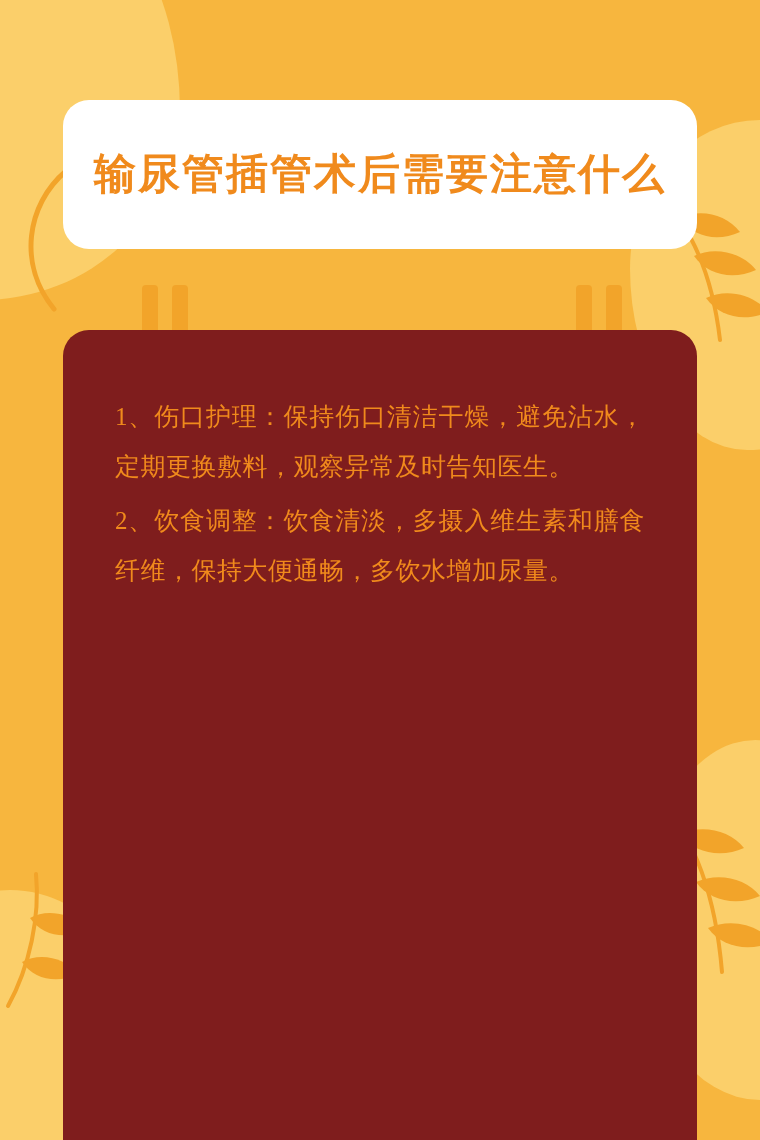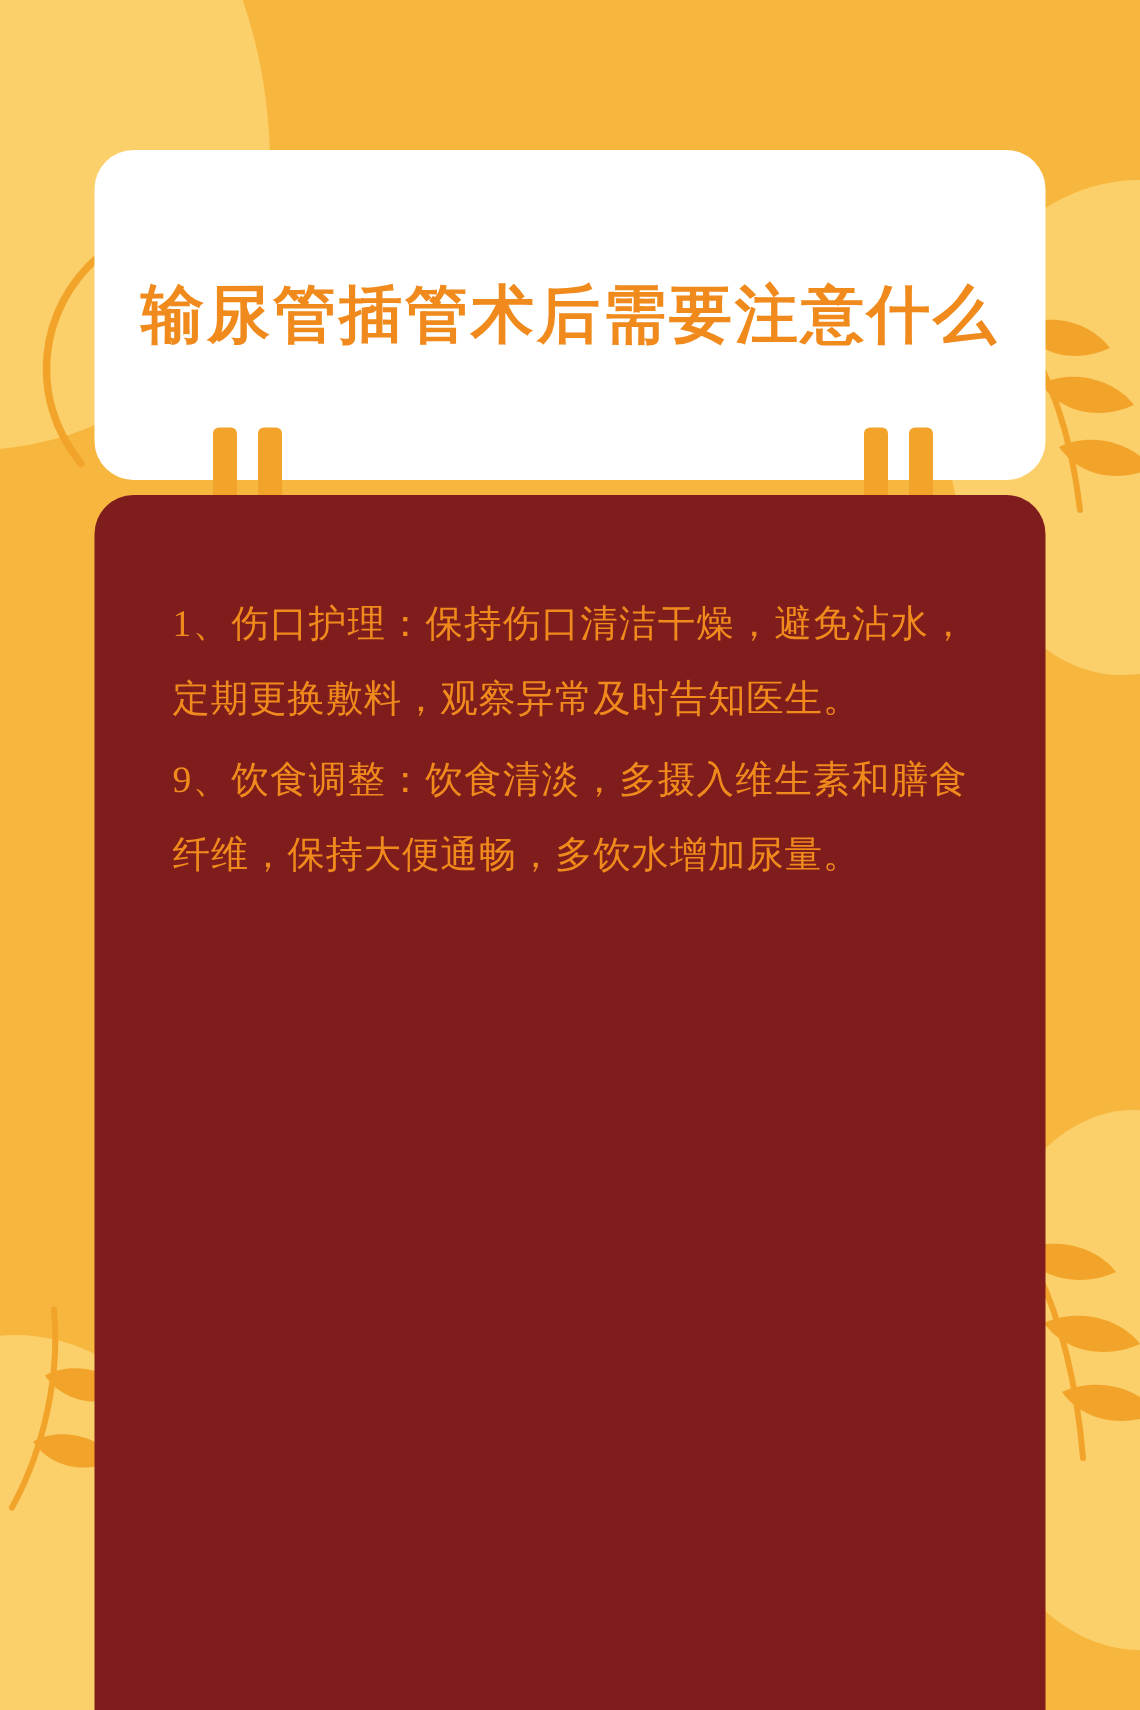--- a/index.html
+++ b/index.html
@@ -75,21 +75,21 @@
   .deco-right-leaf { right: 0px; top: 180px; }
   .deco-right-leaf2 { right: 0px; top: 790px; }
   .deco-left-leaf-bottom { left: 0px; bottom: 120px; }
 
   
   .title-card {
     position: absolute;
     left: 63px;
     top: 100px;
     width: 634px;
-    height: 220px;
+    height: 149px;
     background: #ffffff;
     border-radius: 26px;
     display: flex;
     align-items: center;
     justify-content: center;
     box-sizing: border-box;
     padding: 0 24px;
   }
   .title-text {
     font-size: 42px;
@@ -183,16 +183,16 @@
     <div class="title-text">输尿管插管术后需要注意什么</div>
   </div>
 
   <div class="staple s1"></div>
   <div class="staple s2"></div>
   <div class="staple s3"></div>
   <div class="staple s4"></div>
 
   <div class="body-card">
     <p class="para">1、伤口护理：保持伤口清洁干燥，避免沾水，定期更换敷料，观察异常及时告知医生。</p>
-    <p class="para">9、饮食调整：饮食清淡，多摄入维生素和膳食纤维，保持大便通畅，多饮水增加尿量。</p>
+    <p class="para">2、饮食调整：饮食清淡，多摄入维生素和膳食纤维，保持大便通畅，多饮水增加尿量。</p>
   </div>
 
 </div>
 
 </body></html>

